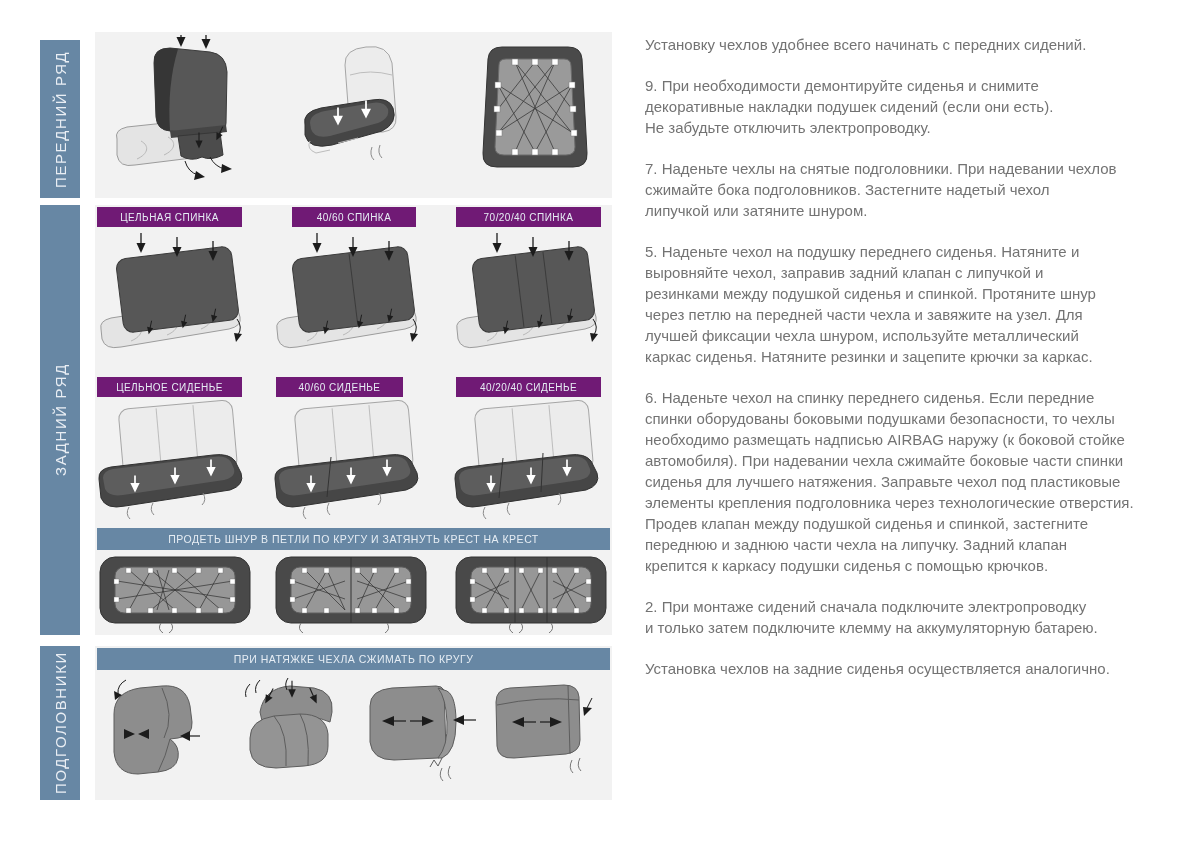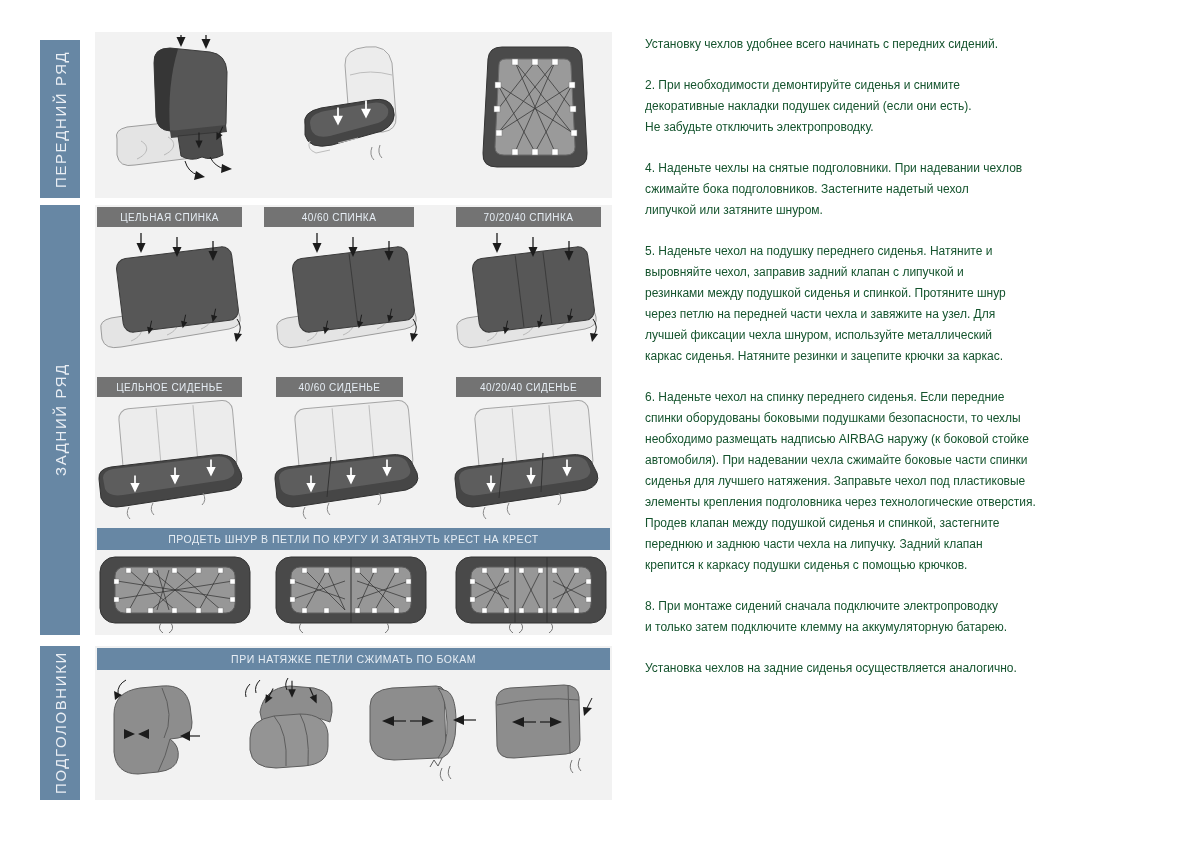--- a/index.html
+++ b/index.html
@@ -7,29 +7,29 @@
         font-family:"Liberation Sans",sans-serif;overflow:hidden;}
   
   .side-tab{position:absolute;left:40px;width:40px;background:#6787a4;
             color:#e9eef4;display:flex;align-items:center;justify-content:center;
             writing-mode:vertical-rl;transform:rotate(180deg);
             font-size:15px;letter-spacing:1.6px;font-weight:400;}
   
   .panel{position:absolute;left:95px;width:517px;background:#f2f2f2;}
   .fig{position:absolute;}
   
-  .caption-bar{position:absolute;height:20px;background:#737373;color:#e6edf4;
+  .caption-bar{position:absolute;height:20px;background:#701a75;color:#e6edf4;
                font-size:10px;letter-spacing:.45px;display:flex;align-items:center;
                justify-content:center;white-space:nowrap;}
   .note-bar{position:absolute;left:2px;right:2px;height:22px;background:#6787a4;
             color:#e6edf4;font-size:10.5px;letter-spacing:.5px;display:flex;
             align-items:center;justify-content:center;}
   
-  .right-col{position:absolute;left:645px;top:34px;width:530px;color:#14532d;
-             font-size:12px;line-height:21px;}
+  .right-col{position:absolute;left:645px;top:34px;width:530px;color:#737373;
+             font-size:15px;line-height:21px;}
   .right-col p{margin:0 0 20px 0;white-space:pre-line;}
   svg{display:block;}
 </style>
 </head>
 <body>
 
 <div class="page">
 
   <svg width="0" height="0" style="position:absolute">
     <defs>
@@ -114,21 +114,21 @@
           <rect x="116" y="95" width="6" height="6"></rect>
       </g>
     </svg>
   </div>
 
   <div class="panel" style="top:205px;height:430px">
 
     <div class="caption-bar" style="left:2px;top:2px;width:145px">
       <span>ЦЕЛЬНАЯ СПИНКА</span>
     </div>
-    <div class="caption-bar" style="left:169px;top:2px;width:150px">
+    <div class="caption-bar" style="left:197px;top:2px;width:124px">
       <span>40/60 СПИНКА</span>
     </div>
     <div class="caption-bar" style="left:361px;top:2px;width:145px">
       <span>70/20/40 СПИНКА</span>
     </div>
 
     <svg class="fig" style="left:0;top:26px" width="156" height="142" viewBox="0 0 156 142">
       <path d="M6,98 Q4,90 16,87 L124,70 Q138,68 142,76 L145,86 Q147,95 134,98 L26,116 Q10,119 7,108 Z" fill="#e4e4e4" stroke="#9c9c9c"></path>
       <path d="M36,110 c12,-5 14,-14 4,-20 M72,104 c12,-5 14,-14 4,-20 M106,98 c12,-5 14,-14 4,-20" fill="none" stroke="#b8b8b8"></path>
       <g transform="rotate(-7 78 55)">
@@ -341,21 +341,21 @@
         <rect x="135" y="26" width="5" height="5"></rect>
           <rect x="135" y="44" width="5" height="5"></rect>
       </g>
       <path d="M60,70 q-4,6 2,10 M70,70 q4,6 -2,10 M100,70 q4,6 -2,10" fill="none" stroke="#777777"></path>
     </svg>
   </div>
 
   <div class="panel" style="top:646px;height:154px">
 
     <div class="note-bar" style="top:2px">
-      <span>ПРИ НАТЯЖКЕ ПЕТЛИ СЖИМАТЬ ПО БОКАМ</span>
+      <span>ПРИ НАТЯЖКЕ ЧЕХЛА СЖИМАТЬ ПО КРУГУ</span>
     </div>
 
     <svg class="fig" style="left:5px;top:28px" width="120" height="120" viewBox="0 0 120 120">
       <path d="M14,40 Q14,18 40,14 L62,12 Q86,10 90,32 L92,48 Q93,62 78,64 L70,65 Q80,72 78,84 Q76,96 58,98 L38,100 Q16,100 14,78 Z" fill="#8d8d8d" stroke="#5d5d5d"></path>
       <path d="M62,14 Q75,42 64,64 M70,65 Q66,82 58,98" fill="none" stroke="#5d5d5d"></path>
       <polygon points="24,55 24,65 35,60" fill="#1c1c1c"></polygon>
       <polygon points="49,55 49,65 38,60" fill="#1c1c1c"></polygon>
       <line x1="100" y1="62" x2="90" y2="62" stroke="#1c1c1c" stroke-width="1.2"></line>
       <polygon points="90,57 90,67 80,62" fill="#1c1c1c"></polygon>
       <path d="M26,6 q-9,5 -8,14" fill="none" stroke="#1c1c1c"></path>
@@ -394,39 +394,39 @@
       <line x1="60" y1="48" x2="70" y2="48" stroke="#1c1c1c" stroke-width="1.2"></line>
       <polygon points="70,43 70,53 82,48" fill="#1c1c1c"></polygon>
       <path d="M112,24 q-4,8 -6,12" fill="none" stroke="#1c1c1c"></path>
       <polygon points="103,33 112,34 104,42" fill="#1c1c1c"></polygon>
       <path d="M92,86 q-4,8 1,13 M100,84 q-4,8 1,13" fill="none" stroke="#777777"></path>
     </svg>
   </div>
 
   <div class="right-col">
     <p>Установку чехлов удобнее всего начинать с передних сидений.</p>
-    <p>2. При необходимости демонтируйте сиденья и снимите
+    <p>9. При необходимости демонтируйте сиденья и снимите
 декоративные накладки подушек сидений (если они есть).
 Не забудьте отключить электропроводку.</p>
-    <p>4. Наденьте чехлы на снятые подголовники. При надевании чехлов
+    <p>7. Наденьте чехлы на снятые подголовники. При надевании чехлов
 сжимайте бока подголовников. Застегните надетый чехол
 липучкой или затяните шнуром.</p>
     <p>5. Наденьте чехол на подушку переднего сиденья. Натяните и
 выровняйте чехол, заправив задний клапан с липучкой и
 резинками между подушкой сиденья и спинкой. Протяните шнур
 через петлю на передней части чехла и завяжите на узел. Для
 лучшей фиксации чехла шнуром, используйте металлический
 каркас сиденья. Натяните резинки и зацепите крючки за каркас.</p>
     <p>6. Наденьте чехол на спинку переднего сиденья. Если передние
 спинки оборудованы боковыми подушками безопасности, то чехлы
 необходимо размещать надписью AIRBAG наружу (к боковой стойке
 автомобиля). При надевании чехла сжимайте боковые части спинки
 сиденья для лучшего натяжения. Заправьте чехол под пластиковые
 элементы крепления подголовника через технологические отверстия.
 Продев клапан между подушкой сиденья и спинкой, застегните
 переднюю и заднюю части чехла на липучку. Задний клапан
 крепится к каркасу подушки сиденья с помощью крючков.</p>
-    <p>8. При монтаже сидений сначала подключите электропроводку
+    <p>2. При монтаже сидений сначала подключите электропроводку
 и только затем подключите клемму на аккумуляторную батарею.</p>
     <p>Установка чехлов на задние сиденья осуществляется аналогично.</p>
   </div>
 
 </div>
 
 </body></html>

